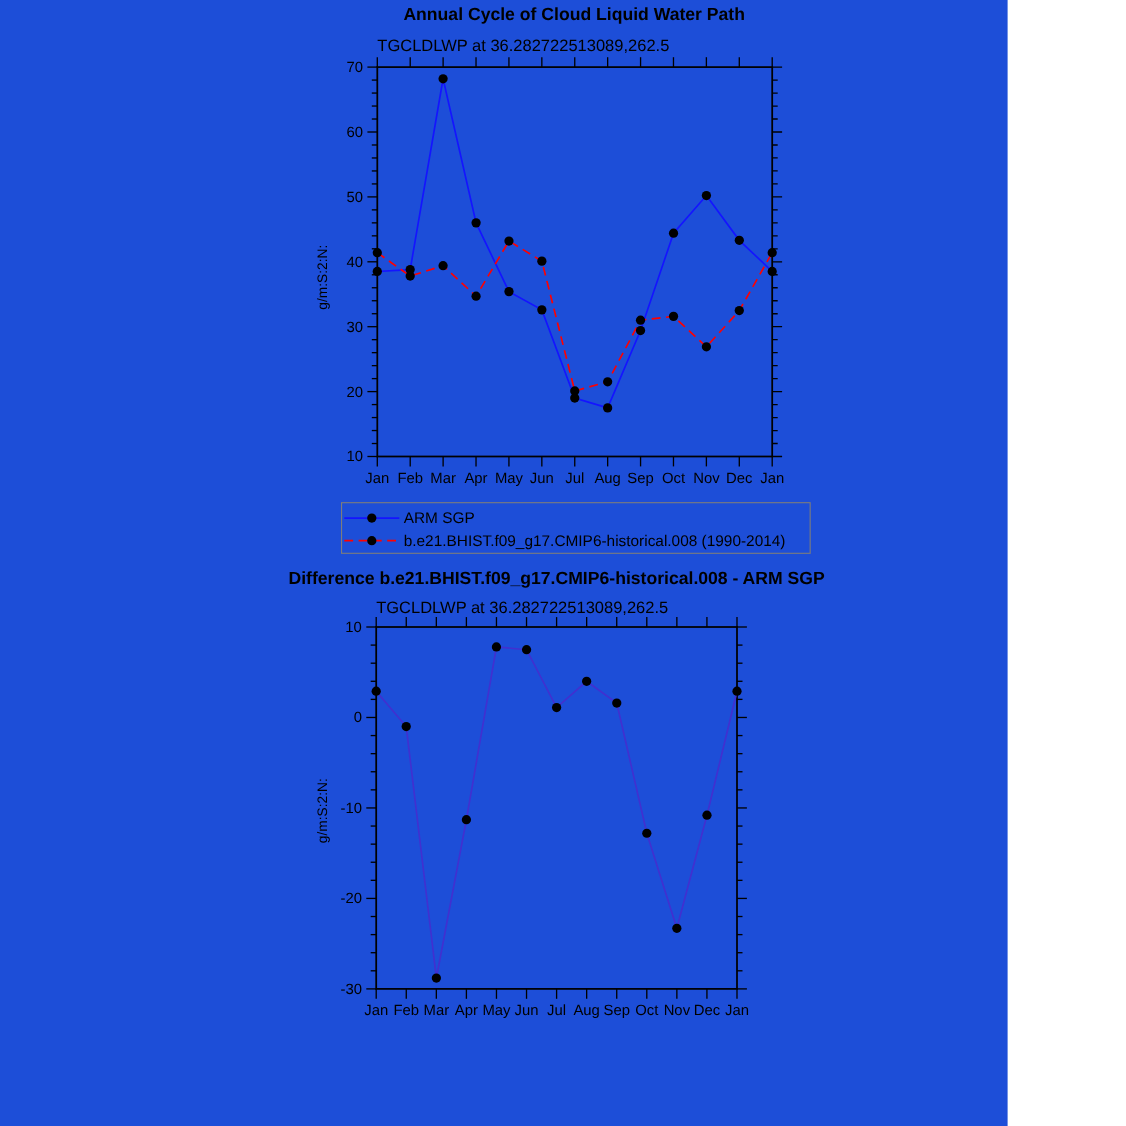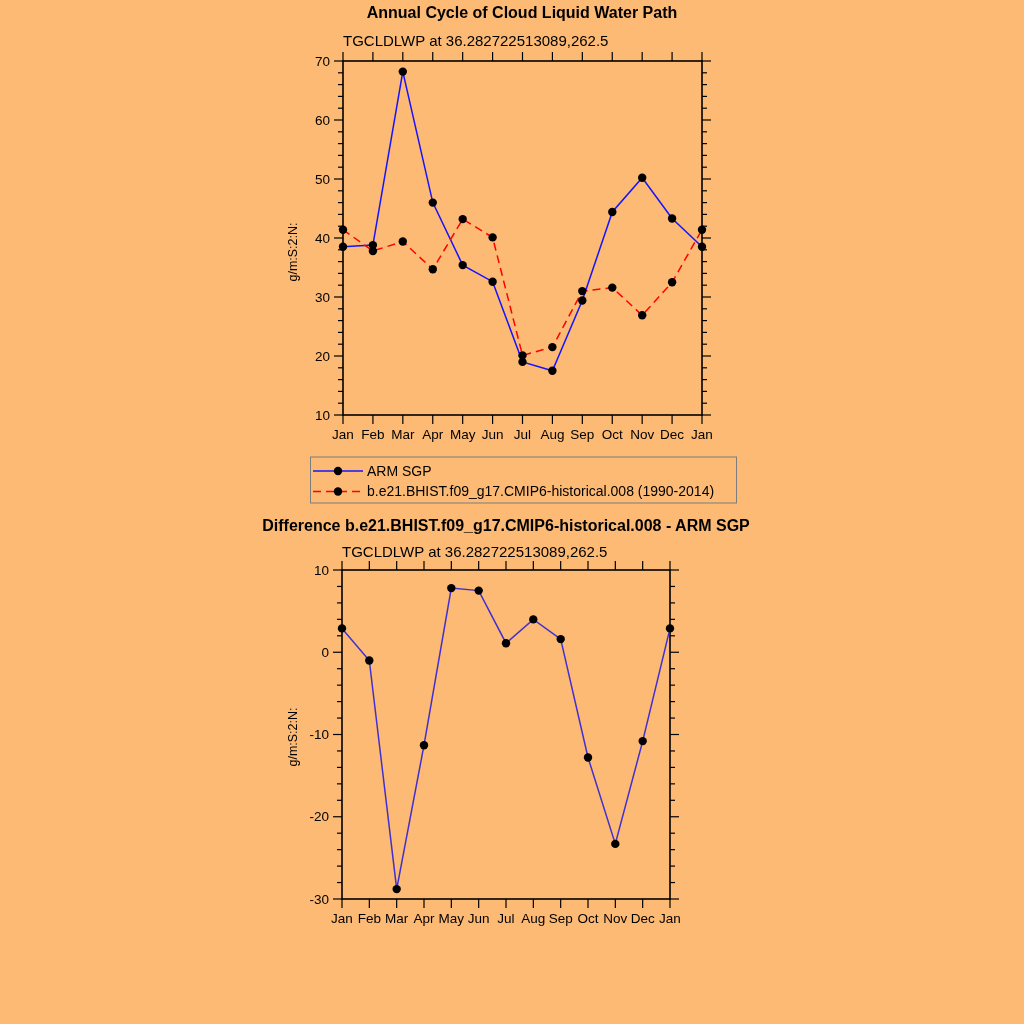--- a/index.html
+++ b/index.html
@@ -1,20 +1,20 @@
 <!DOCTYPE html>
 <html><head>
 <meta charset="utf-8">
 <style>
   html, body { margin: 0; padding: 0; background: #ffffff; }
   .canvas {
     position: relative;
-    width: 1024px;
+    width: 916px;
     height: 1024px;
-    background: #fdba74;
+    background: #1d4ed8;
     overflow: hidden;
     font-family: "Liberation Sans", sans-serif;
   }
   svg text {
     font-family: "Liberation Sans", sans-serif;
     fill: #000000;
   }
   .title    { font-size: 16px; font-weight: bold; }
   .subtitle { font-size: 15px; }
   .ylab     { font-size: 12.5px; }

